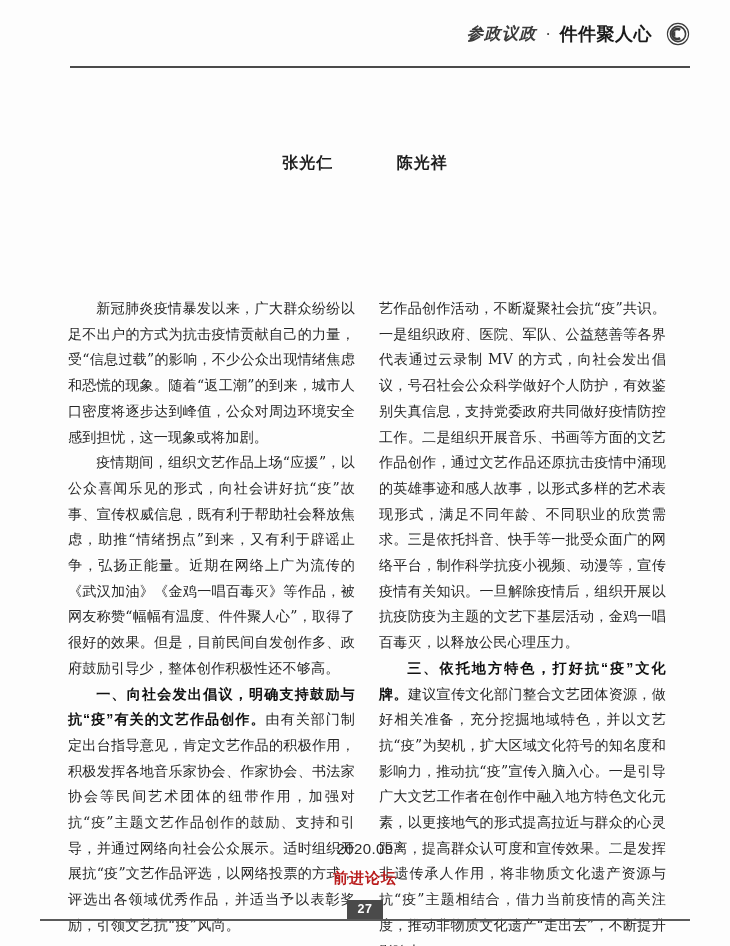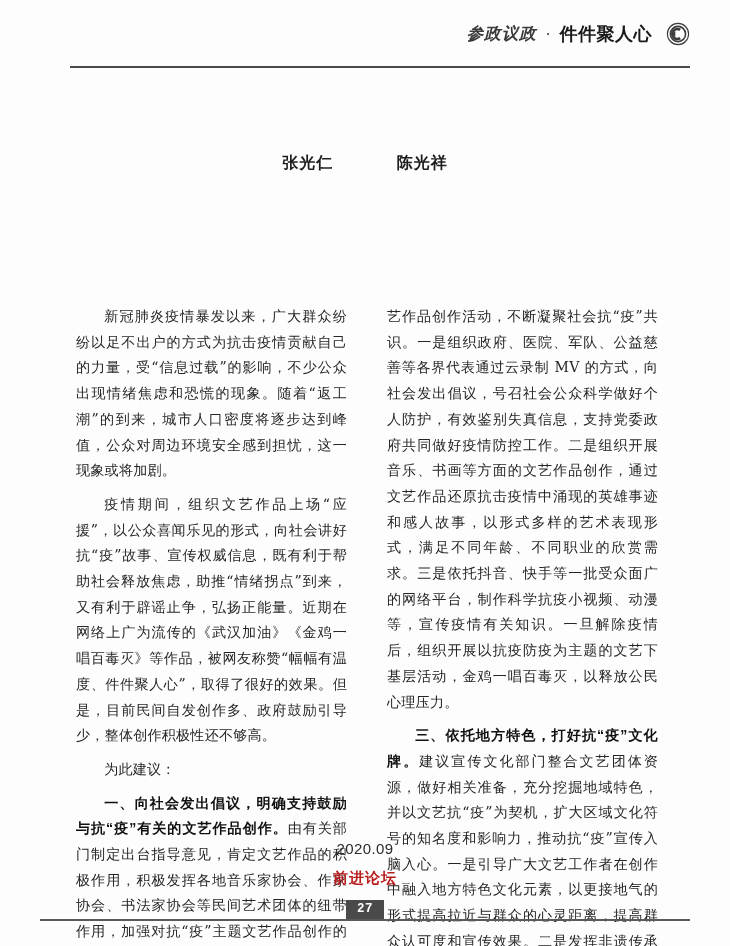--- a/index.html
+++ b/index.html
@@ -119,21 +119,21 @@
     width: 598px;
     height: 570px;
     display: flex;
     gap: 24px;
   }
   .col {
     width: 287px;
     flex: 0 0 287px;
   }
   .col p {
-    margin: 8px;
+    margin: 0;
     font-family: "DejaVu Serif", "Liberation Serif", serif;
     font-size: 14.1px;
     line-height: 25.7px;
     text-align: justify;
     text-justify: inter-character;
     color: #262626;
     text-indent: 2em;
     letter-spacing: 0.2px;
   }
   .col p.cont { text-indent: 0; }
@@ -174,21 +174,21 @@
   .foot-journal {
     font-family: "Liberation Sans", "DejaVu Sans", sans-serif;
     font-weight: 700;
     font-size: 15px;
     color: #b91c1c;
     letter-spacing: 1px;
   }
   .page-badge {
     background: #4a4a4a;
     color: #ffffff;
-    font-family: Liberation Mono, monospace;
+    font-family: Liberation Sans, sans-serif;
     font-weight: 700;
     font-size: 12.5px;
     padding: 3px 11px 4px 11px;
     line-height: 1;
     letter-spacing: 0.5px;
   }
 </style>
 </head>
 <body>
 
@@ -221,23 +221,20 @@
   <div class="body-cols">
 
     <div class="col">
       <p>
         <span>新冠肺炎疫情暴发以来，广大群众纷纷以足不出户的方式为抗击疫情贡献自己的力量，受“信息过载”的影响，不少公众出现情绪焦虑和恐慌的现象。随着“返工潮”的到来，城市人口密度将逐步达到峰值，公众对周边环境安全感到担忧，这一现象或将加剧。</span>
       </p>
       <p>
         <span>疫情期间，组织文艺作品上场“应援”，以公众喜闻乐见的形式，向社会讲好抗“疫”故事、宣传权威信息，既有利于帮助社会释放焦虑，助推“情绪拐点”到来，又有利于辟谣止争，弘扬正能量。近期在网络上广为流传的《武汉加油》《金鸡一唱百毒灭》等作品，被网友称赞“幅幅有温度、件件聚人心”，取得了很好的效果。但是，目前民间自发创作多、政府鼓励引导少，整体创作积极性还不够高。</span>
       </p>
       <p>
-        <span>为此建议：</span>
-      </p>
-      <p>
         <b class="lead">一、向社会发出倡议，明确支持鼓励与抗“疫”有关的文艺作品创作。</b><span>由有关部门制定出台指导意见，肯定文艺作品的积极作用，积极发挥各地音乐家协会、作家协会、书法家协会等民间艺术团体的纽带作用，加强对抗“疫”主题文艺作品创作的鼓励、支持和引导，并通过网络向社会公众展示。适时组织开展抗“疫”文艺作品评选，以网络投票的方式，评选出各领域优秀作品，并适当予以表彰奖励，引领文艺抗“疫”风尚。</span>
       </p>
 
     </div>
 
     <div class="col">
       <p class="cont">
         <span>艺作品创作活动，不断凝聚社会抗“疫”共识。一是组织政府、医院、军队、公益慈善等各界代表通过云录制 MV 的方式，向社会发出倡议，号召社会公众科学做好个人防护，有效鉴别失真信息，支持党委政府共同做好疫情防控工作。二是组织开展音乐、书画等方面的文艺作品创作，通过文艺作品还原抗击疫情中涌现的英雄事迹和感人故事，以形式多样的艺术表现形式，满足不同年龄、不同职业的欣赏需求。三是依托抖音、快手等一批受众面广的网络平台，制作科学抗疫小视频、动漫等，宣传疫情有关知识。一旦解除疫情后，组织开展以抗疫防疫为主题的文艺下基层活动，金鸡一唱百毒灭，以释放公民心理压力。</span>
       </p>
       <p>

